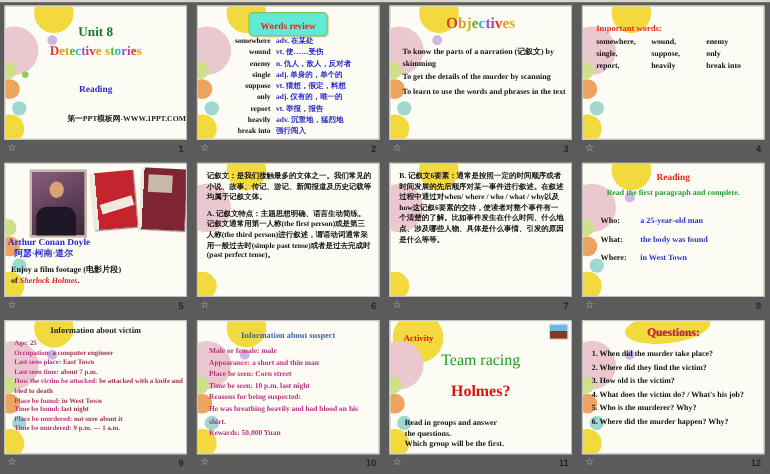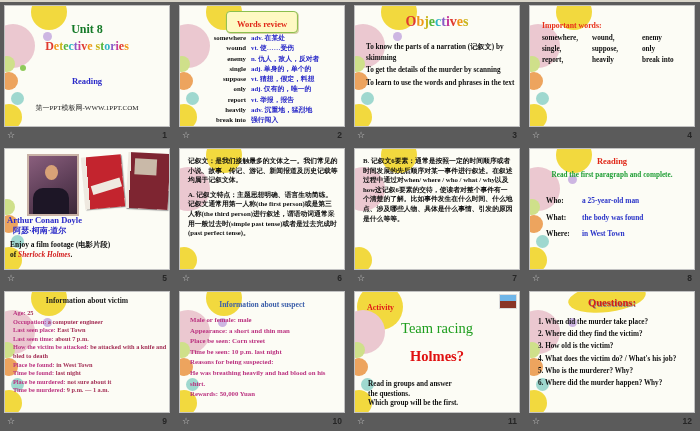--- a/index.html
+++ b/index.html
@@ -20,23 +20,23 @@
   .dc5{width:18px;height:18px;left:-5px;top:66px;background:#eda45e;}
   .dc6{width:13px;height:13px;left:6px;top:86px;background:#9fd8cf;}
   .dc7{width:26px;height:26px;left:-9px;top:98px;background:#f2d93e;}
   .dc8{width:6px;height:6px;left:15px;top:59px;background:#8fca5a;}
   .abs{position:absolute;z-index:2;}
   .ctr{left:0;right:0;text-align:center;}
   
   .s1-t1{top:16px;font-size:12px;font-weight:bold;color:#157a28;}
   .s1-t2{top:33px;font-size:12px;font-weight:bold;}
   .s1-sub{top:70px;font-size:8.5px;font-weight:bold;color:#2929c8;}
-  .s1-mark{top:97px;font-size:7px;font-weight:normal;color:#222;}
-  
-  .wr-box{top:5px;left:50%;transform:translateX(-50%);position:absolute;z-index:2;background:#fef9c3;border:1px solid #8bbf4e;border-radius:4px;padding:1px 10px;box-shadow:1px 1px 0 #d9d2a8;}
+  .s1-mark{top:97px;font-size:7px;font-weight:bold;color:#222;text-align:right;}
+  
+  .wr-box{top:5px;left:50%;transform:translateX(-50%);position:absolute;z-index:2;background:#5eead4;border:1px solid #8bbf4e;border-radius:4px;padding:1px 10px;box-shadow:1px 1px 0 #d9d2a8;}
   .wr-box span{color:#e02818;font-weight:bold;font-size:8.5px;}
   .wr-list{position:absolute;z-index:2;left:10px;top:27px;right:2px;}
   .wr-row{display:flex;gap:5px;line-height:10.3px;font-size:6.8px;font-weight:bold;}
   .wr-word{width:56px;text-align:right;flex:none;color:#111;}
   .wr-mean{color:#2929c8;}
   
   .s3-title{top:8px;font-size:14px;font-weight:bold;}
   .s3-list{position:absolute;z-index:2;left:11px;top:36px;right:4px;}
   .s3-item{font-size:7.2px;font-weight:bold;color:#111;line-height:10.5px;margin-bottom:2px;}
   

